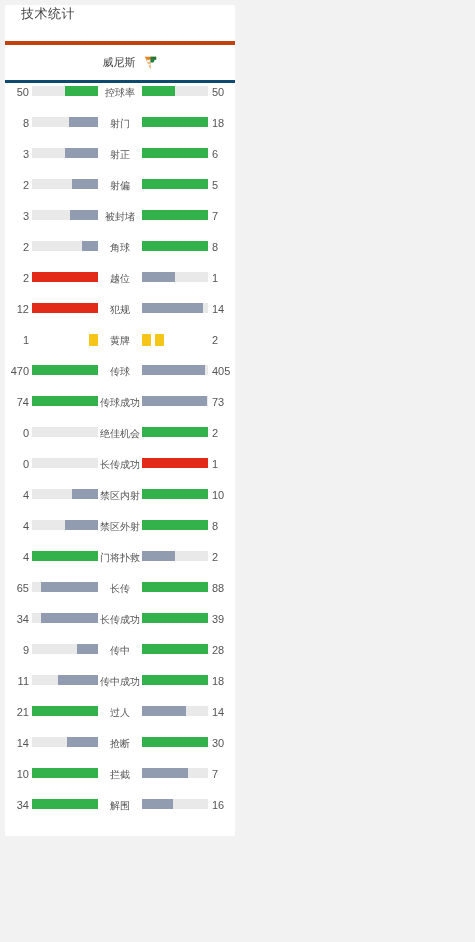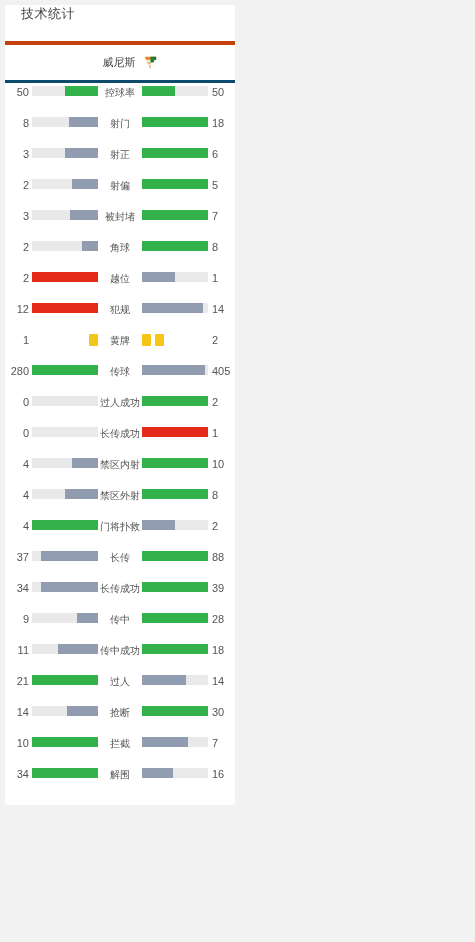--- a/index.html
+++ b/index.html
@@ -227,36 +227,47 @@
           <span class="ycard" style="background: rgb(245, 197, 24);"></span>
         </div>
         <div class="label">黄牌</div>
         <div class="cards-wrap right">
           <span class="ycard" style="background: rgb(245, 197, 24);"></span>
           <span class="ycard" style="background: rgb(245, 197, 24);"></span>
         </div>
         <div class="val right">2</div>
       </div>
       <div class="stat-row">
-        <div class="val left">280</div>
+        <div class="val left">470</div>
         <div class="track left" style="background: rgb(233, 233, 233);">
           <div class="fill" style="width: 100%; background: rgb(51, 178, 76);"></div>
         </div>
         <div class="label">传球</div>
         <div class="track right" style="background: rgb(233, 233, 233);">
           <div class="fill" style="width: 95%; background: rgb(145, 156, 176);"></div>
         </div>
         <div class="val right">405</div>
       </div>
       <div class="stat-row">
+        <div class="val left">74</div>
+        <div class="track left" style="background: rgb(233, 233, 233);">
+          <div class="fill" style="width: 100%; background: rgb(51, 178, 76);"></div>
+        </div>
+        <div class="label">传球成功</div>
+        <div class="track right" style="background: rgb(233, 233, 233);">
+          <div class="fill" style="width: 99%; background: rgb(145, 156, 176);"></div>
+        </div>
+        <div class="val right">73</div>
+      </div>
+      <div class="stat-row">
         <div class="val left">0</div>
         <div class="track left" style="background: rgb(233, 233, 233);">
           <div class="fill" style="width: 0%; background: rgb(145, 156, 176);"></div>
         </div>
-        <div class="label">过人成功</div>
+        <div class="label">绝佳机会</div>
         <div class="track right" style="background: rgb(233, 233, 233);">
           <div class="fill" style="width: 100%; background: rgb(51, 178, 76);"></div>
         </div>
         <div class="val right">2</div>
       </div>
       <div class="stat-row">
         <div class="val left">0</div>
         <div class="track left" style="background: rgb(233, 233, 233);">
           <div class="fill" style="width: 0%; background: rgb(145, 156, 176);"></div>
         </div>
@@ -293,21 +304,21 @@
         <div class="track left" style="background: rgb(233, 233, 233);">
           <div class="fill" style="width: 100%; background: rgb(51, 178, 76);"></div>
         </div>
         <div class="label">门将扑救</div>
         <div class="track right" style="background: rgb(233, 233, 233);">
           <div class="fill" style="width: 50%; background: rgb(145, 156, 176);"></div>
         </div>
         <div class="val right">2</div>
       </div>
       <div class="stat-row">
-        <div class="val left">37</div>
+        <div class="val left">65</div>
         <div class="track left" style="background: rgb(233, 233, 233);">
           <div class="fill" style="width: 87%; background: rgb(145, 156, 176);"></div>
         </div>
         <div class="label">长传</div>
         <div class="track right" style="background: rgb(233, 233, 233);">
           <div class="fill" style="width: 100%; background: rgb(51, 178, 76);"></div>
         </div>
         <div class="val right">88</div>
       </div>
       <div class="stat-row">

